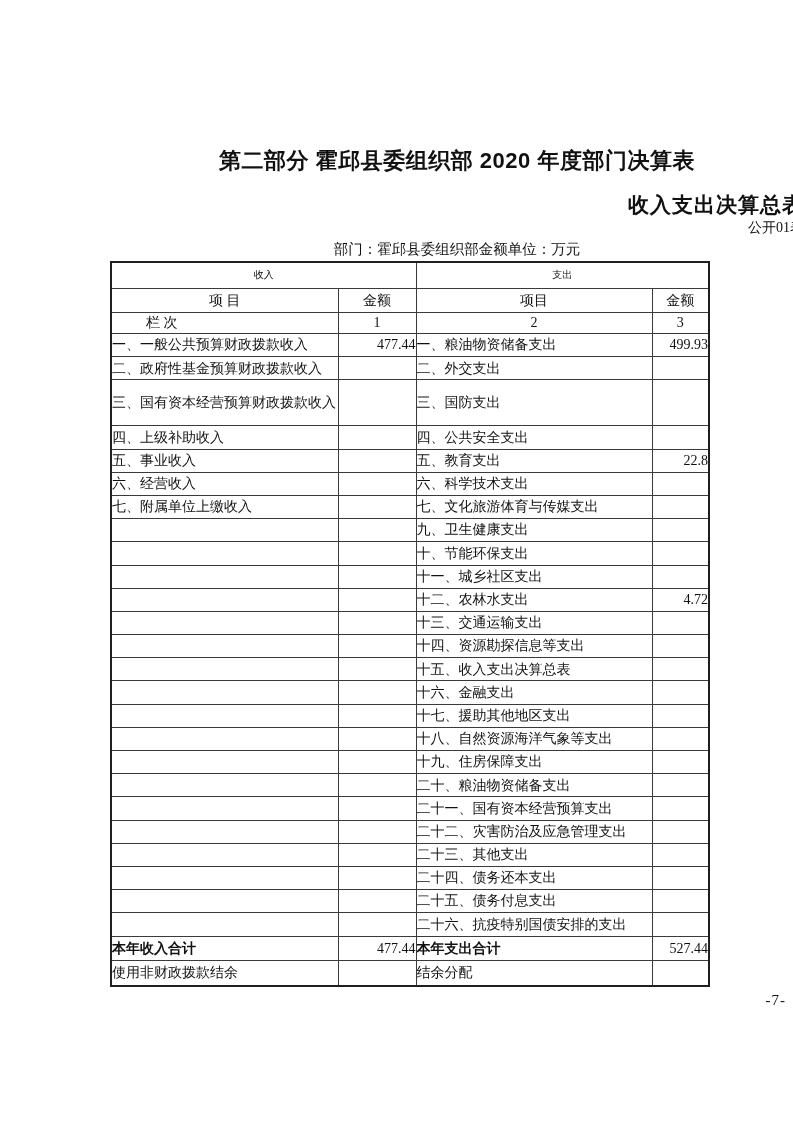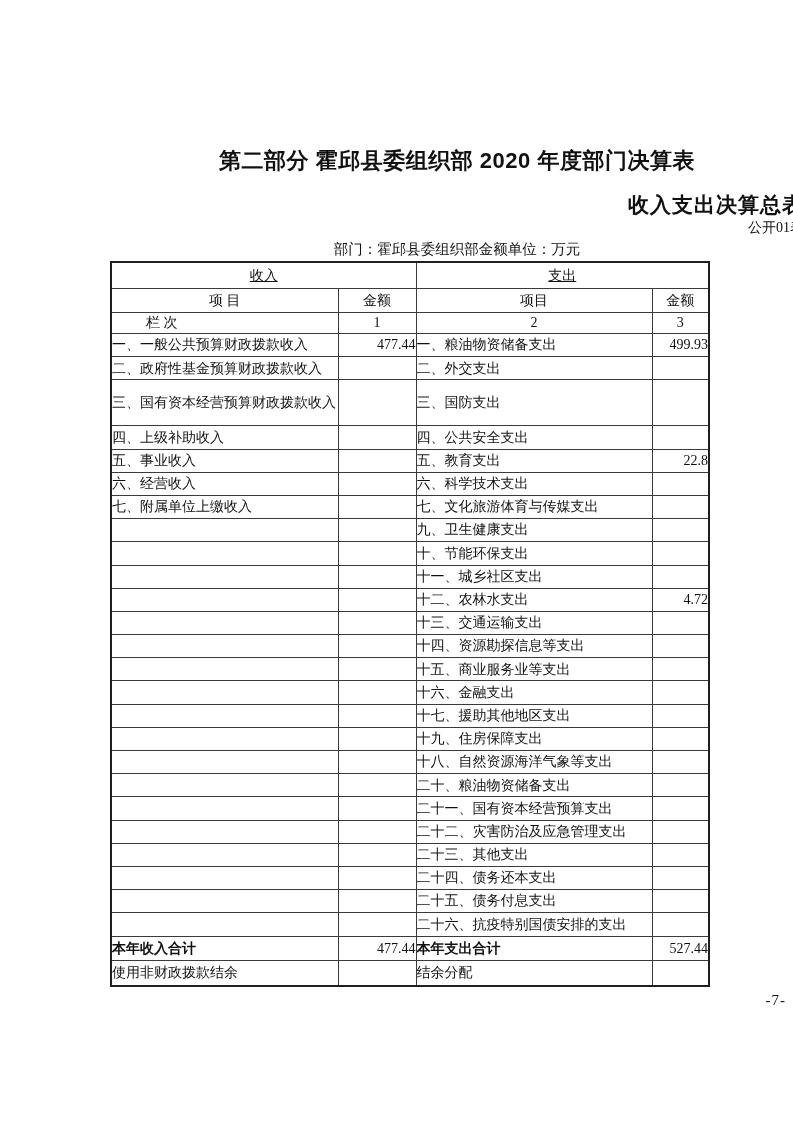--- a/index.html
+++ b/index.html
@@ -73,21 +73,21 @@
     border: 2px solid #1f1f1f;
   }
   table.budget th, table.budget td {
     border: 1px solid #3a3a3a;
     font-weight: normal;
     padding: 0;
     line-height: 1.25;
     overflow: hidden;
     vertical-align: middle;
   }
-  tr.r-section th { height: 25px; font-size: 14px; text-align: center; text-decoration: underline; }
+  tr.r-section th { height: 25px; font-size: 10px; text-align: center; }
   tr.r-cols th    { height: 23px; text-align: center; }
   tr.r-lanci th   { height: 20px; text-align: center; }
   tr.r-lanci th.lanci { text-align: left; padding-left: 34px; }
   tbody tr.body-row td { height: 22.2px; }
   tbody tr.body-row.tall td { height: 45px; }
   td.item, th.item { text-align: left; padding-left: 6px; padding-right: 2px; }
   td.amount { text-align: right; padding-right: 6px; }
   tr.total-row td { height: 23.5px; }
   tr.total-row td.total-label {
     text-align: left;
@@ -218,45 +218,45 @@
           </tr>
           <tr class="body-row">
             <td class="item"></td>
             <td class="amount"></td>
             <td class="item">十四、资源勘探信息等支出</td>
             <td class="amount"></td>
           </tr>
           <tr class="body-row">
             <td class="item"></td>
             <td class="amount"></td>
-            <td class="item">十五、商业服务业等支出</td>
+            <td class="item">十五、收入支出决算总表</td>
             <td class="amount"></td>
           </tr>
           <tr class="body-row">
             <td class="item"></td>
             <td class="amount"></td>
             <td class="item">十六、金融支出</td>
             <td class="amount"></td>
           </tr>
           <tr class="body-row">
             <td class="item"></td>
             <td class="amount"></td>
             <td class="item">十七、援助其他地区支出</td>
             <td class="amount"></td>
           </tr>
           <tr class="body-row">
             <td class="item"></td>
             <td class="amount"></td>
+            <td class="item">十八、自然资源海洋气象等支出</td>
+            <td class="amount"></td>
+          </tr>
+          <tr class="body-row">
+            <td class="item"></td>
+            <td class="amount"></td>
             <td class="item">十九、住房保障支出</td>
-            <td class="amount"></td>
-          </tr>
-          <tr class="body-row">
-            <td class="item"></td>
-            <td class="amount"></td>
-            <td class="item">十八、自然资源海洋气象等支出</td>
             <td class="amount"></td>
           </tr>
           <tr class="body-row">
             <td class="item"></td>
             <td class="amount"></td>
             <td class="item">二十、粮油物资储备支出</td>
             <td class="amount"></td>
           </tr>
           <tr class="body-row">
             <td class="item"></td>

